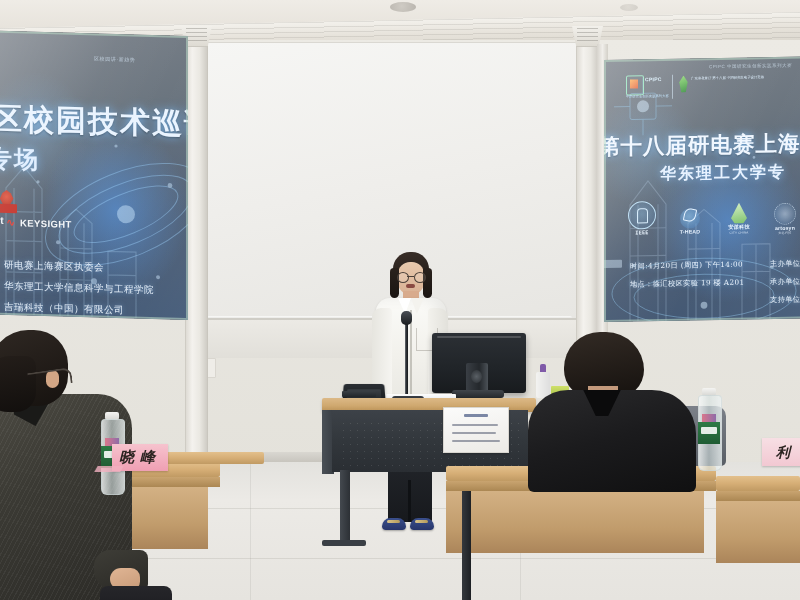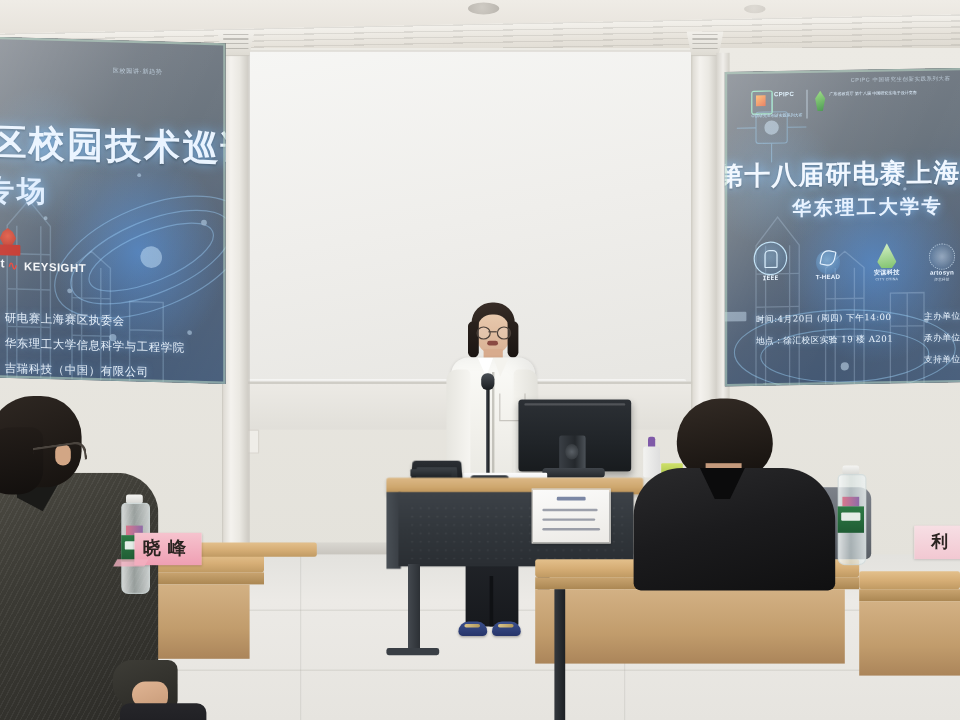--- a/index.html
+++ b/index.html
@@ -455,21 +455,21 @@
   .bottle .label{position:absolute;left:0;top:34px;width:22px;height:22px;}
   .bottle .label .g{position:absolute;left:0;top:0;width:22px;height:22px;
     background:linear-gradient(180deg,#2e7a45,#1f5c34);}
   .bottle .label .w{position:absolute;left:3px;top:5px;width:16px;height:7px;
     background:rgba(255,255,255,.88);border-radius:1px;}
   .bottle .label .p{position:absolute;left:4px;top:-8px;width:14px;height:8px;
     background:linear-gradient(90deg,#d9778c,#8f6ba8);}
 
   .nameplate{position:absolute;
     background:linear-gradient(180deg,#f6c3ce,#ef9fb3);
-    box-shadow:0 1px 2px rgba(0,0,0,.2);}
+    box-shadow:0 1px 2px rgba(0,0,0,.2);font-style:italic;}
   .nameplate span{
     display:block;text-align:center;font-family:"DejaVu Serif",serif;
     font-weight:700;color:#2a2320;white-space:nowrap;
   }
   .nameplate-tri{position:absolute;background:#f3b0c0;}
 
   .sanitizer{position:absolute;left:536px;top:364px;width:14px;height:34px;}
   .sanitizer .bd{position:absolute;left:0;top:8px;width:14px;height:26px;
     background:linear-gradient(90deg,#f3f3f1,#dedede);border-radius:2px;}
   .sanitizer .pp{position:absolute;left:4px;top:0;width:6px;height:9px;

